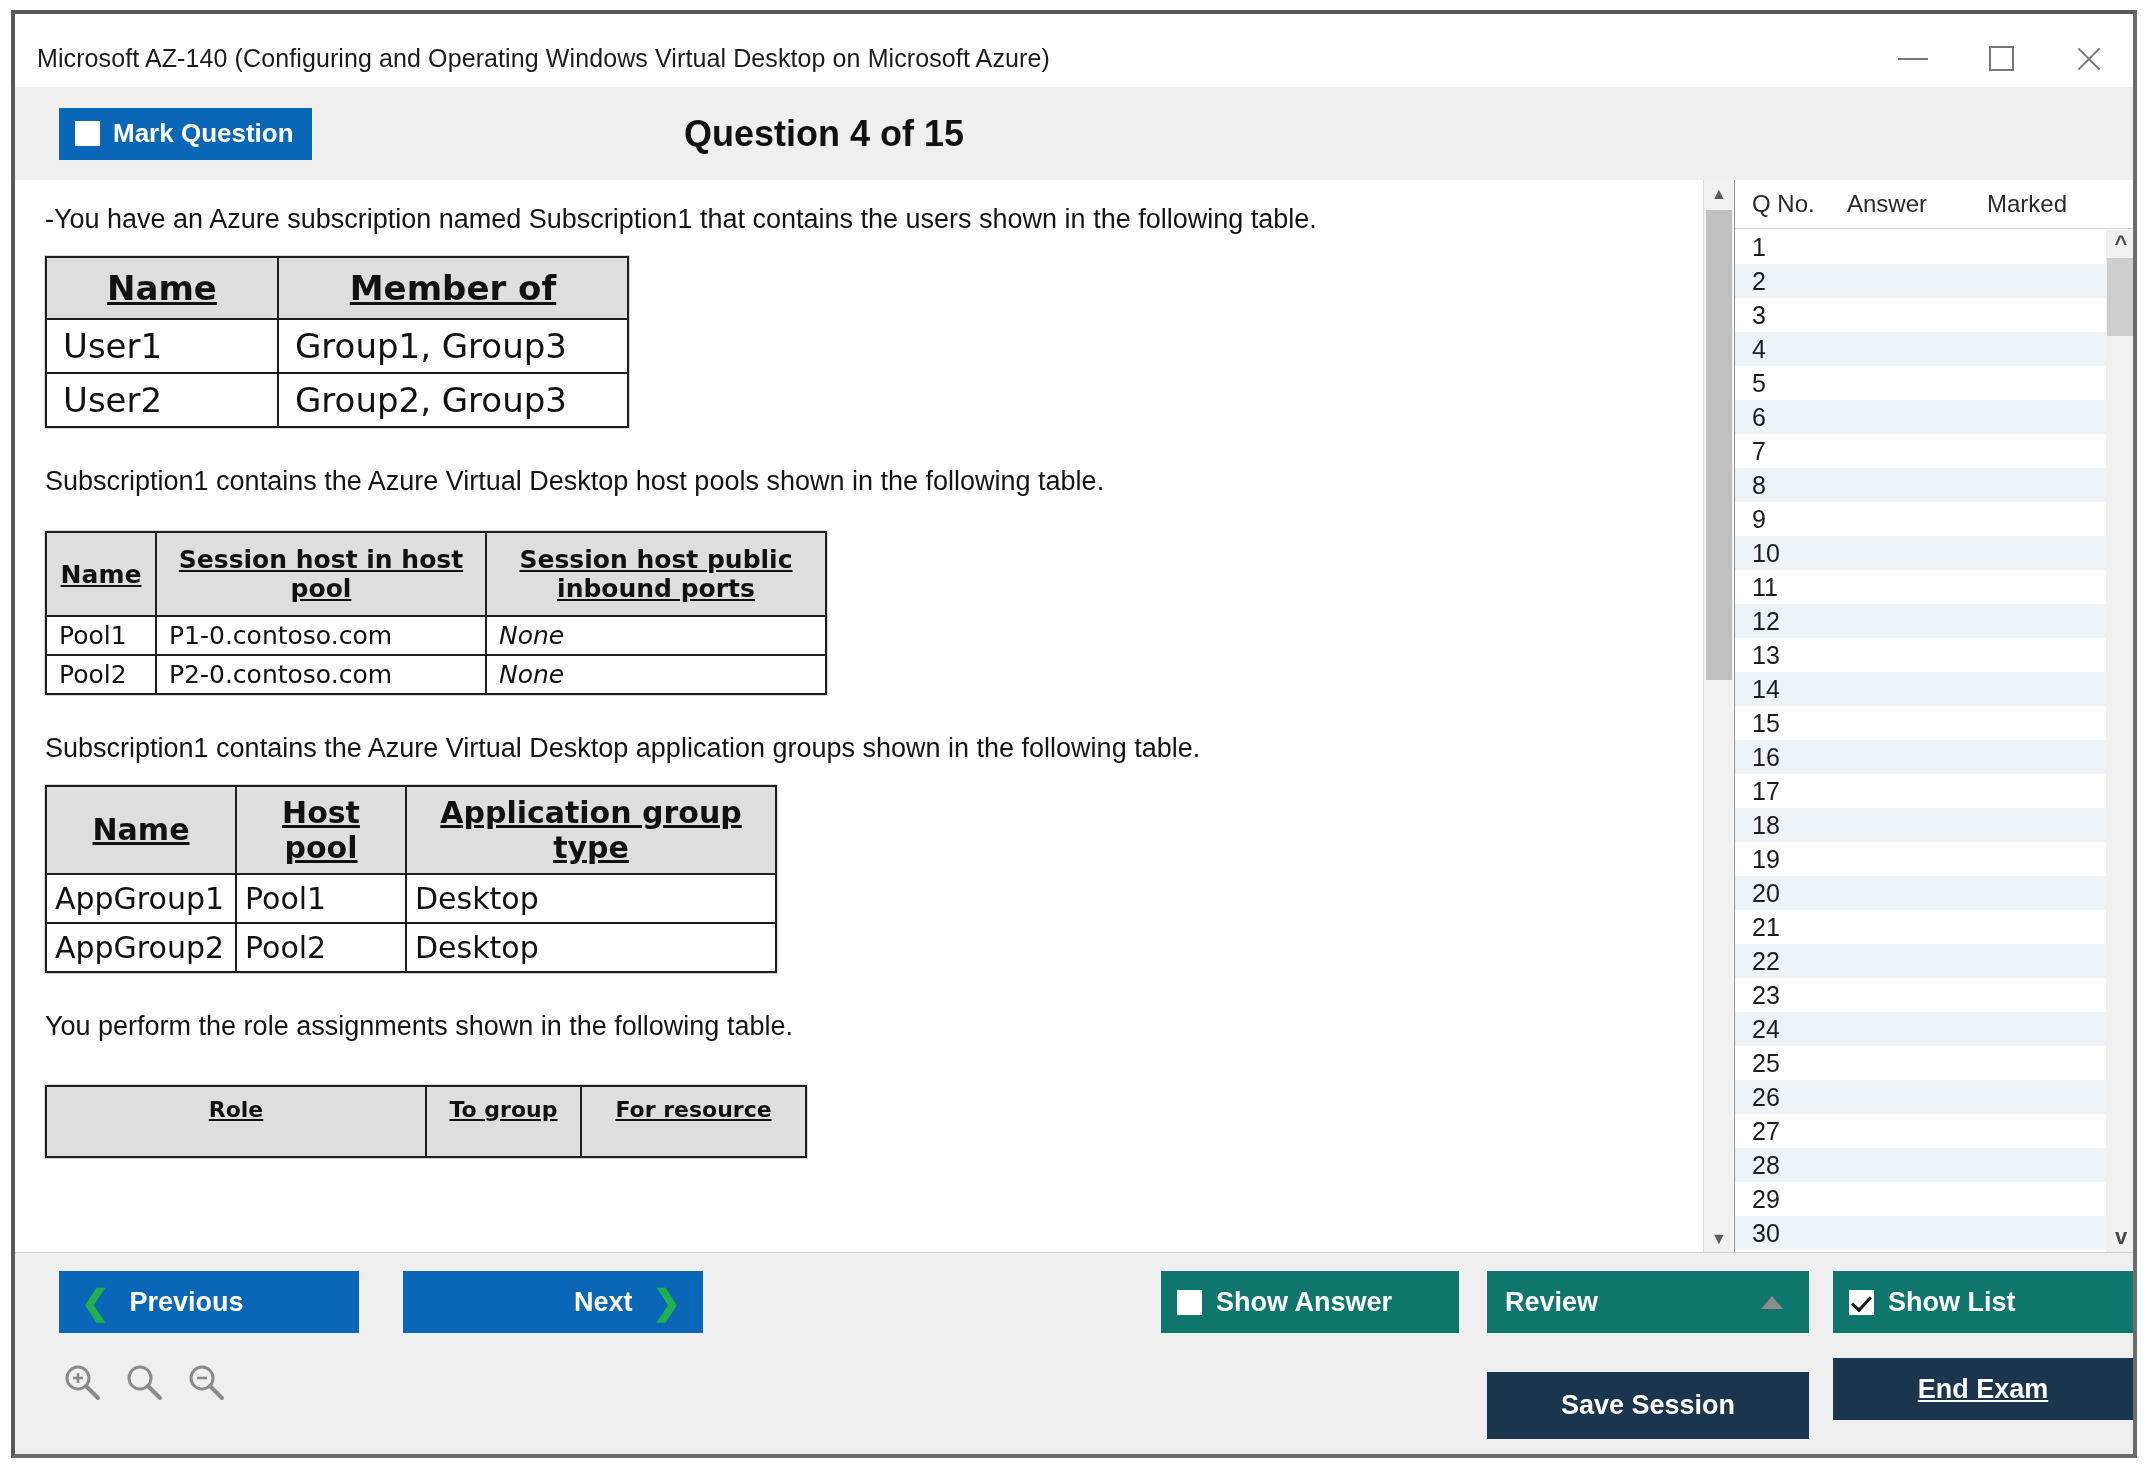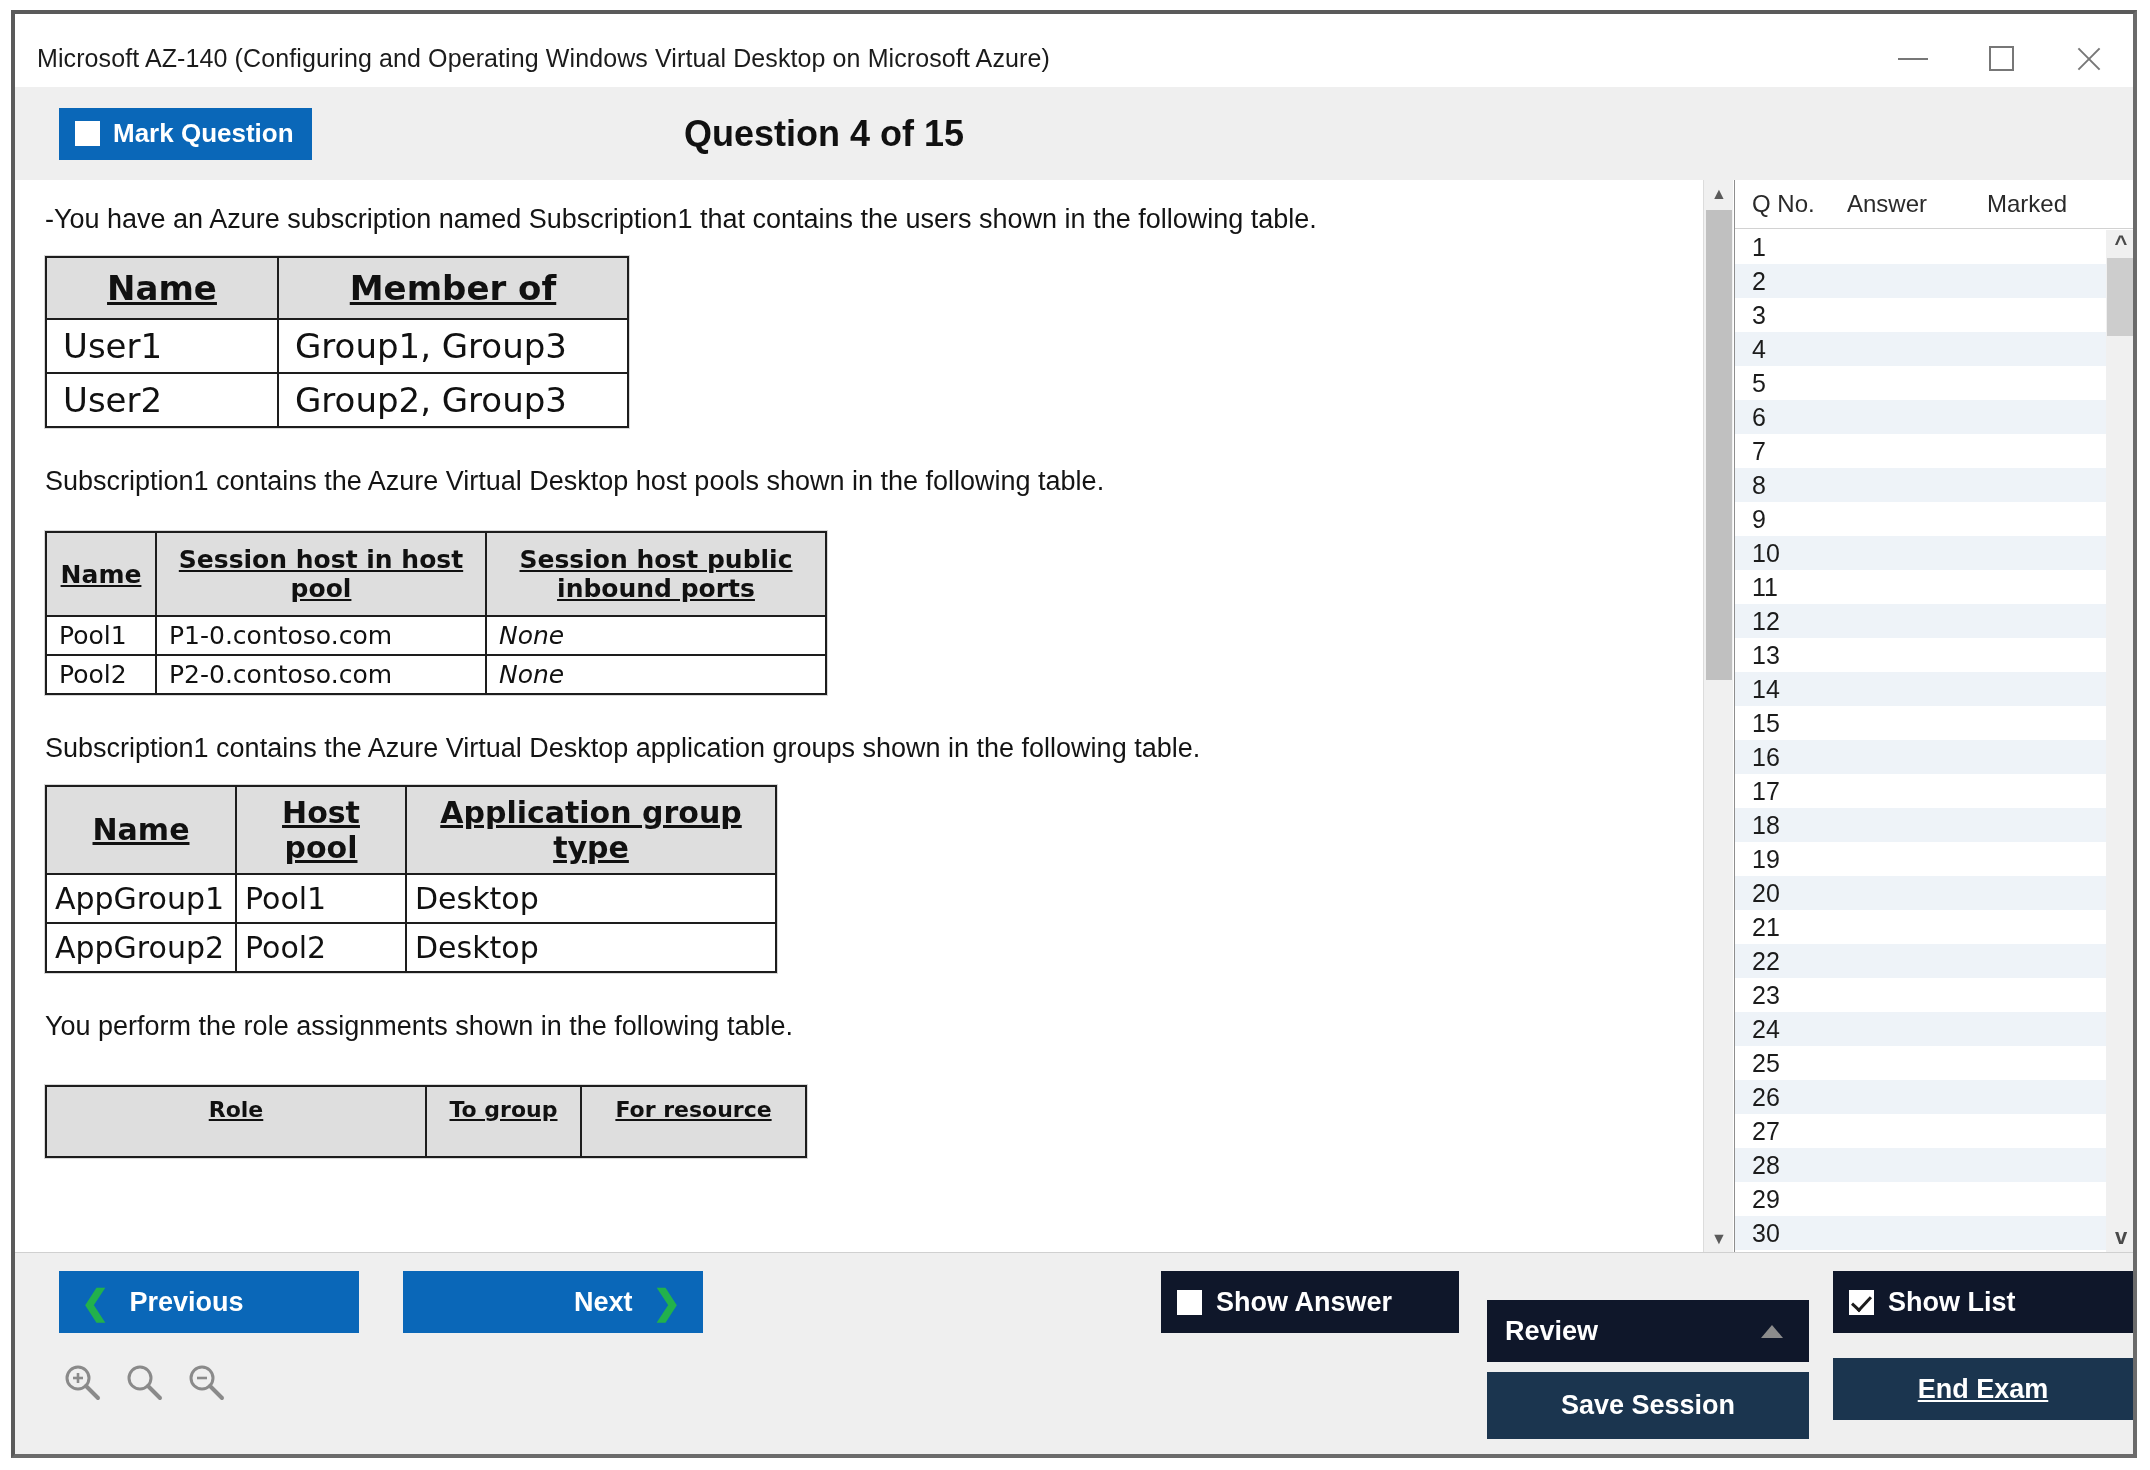--- a/index.html
+++ b/index.html
@@ -255,42 +255,42 @@
     border: none;
     color: #ffffff;
     font-family: "Liberation Sans", sans-serif;
     font-weight: bold;
     cursor: pointer;
     display: flex; align-items: center;
     position: absolute;
     white-space: nowrap;
   }
   .btn-blue { background: #0a67b8; }
-  .btn-orange { background: #0f172a; }
+  .btn-orange { background: #0f766e; }
   .btn-navy { background: #1b354f; }
 
   #btn-previous {
     left: 44px; top: 18px; width: 300px; height: 62px;
     font-size: 27px; padding-left: 22px; gap: 20px;
   }
   #btn-next {
     left: 388px; top: 18px; width: 300px; height: 62px;
     font-size: 27px; justify-content: flex-end;
     padding-right: 22px; gap: 20px;
   }
   .chev-green { color: #22b14c; font-size: 34px; font-weight: bold; line-height: 1; }
 
   #btn-show-answer {
     left: 1146px; top: 18px; width: 298px; height: 62px;
     font-size: 27px; padding-left: 16px; gap: 14px;
   }
   #btn-review {
     left: 1472px; top: 18px; width: 322px; height: 62px;
     font-size: 27px; padding-left: 18px;
-    justify-content: space-between; padding-right: 26px; margin-top: 29px;
+    justify-content: space-between; padding-right: 26px;
   }
   .tri-up {
     width: 0; height: 0;
     border-left: 11px solid transparent;
     border-right: 11px solid transparent;
     border-bottom: 13px solid #8c8c8c;
   }
   #btn-show-list {
     left: 1818px; top: 18px; width: 300px; height: 62px;
     font-size: 27px; padding-left: 16px; gap: 14px;

